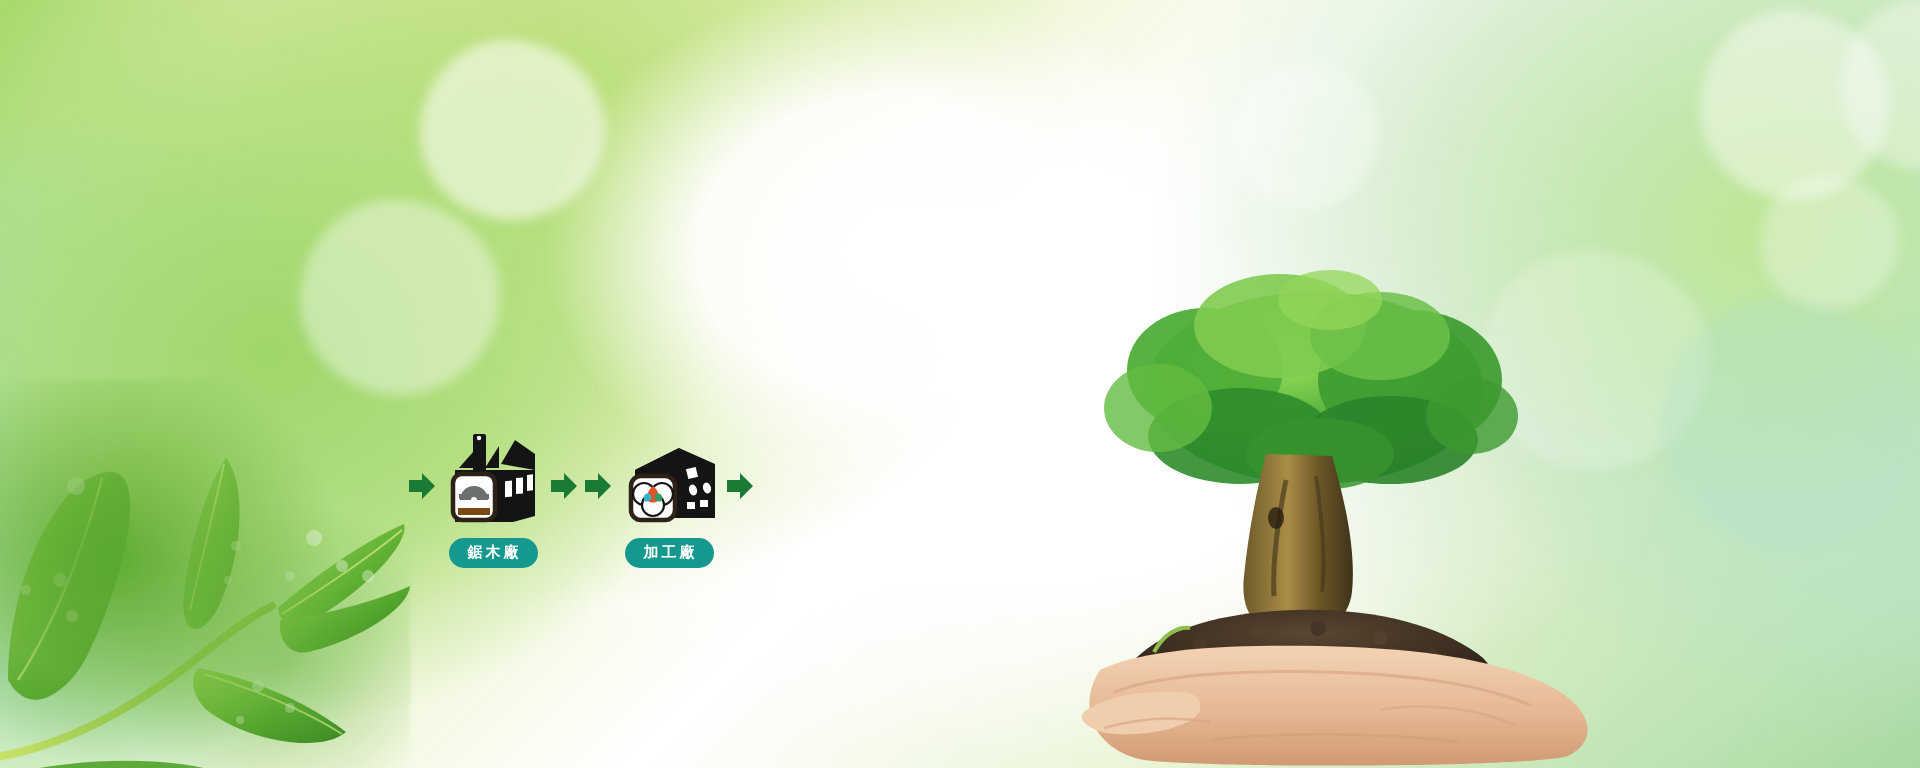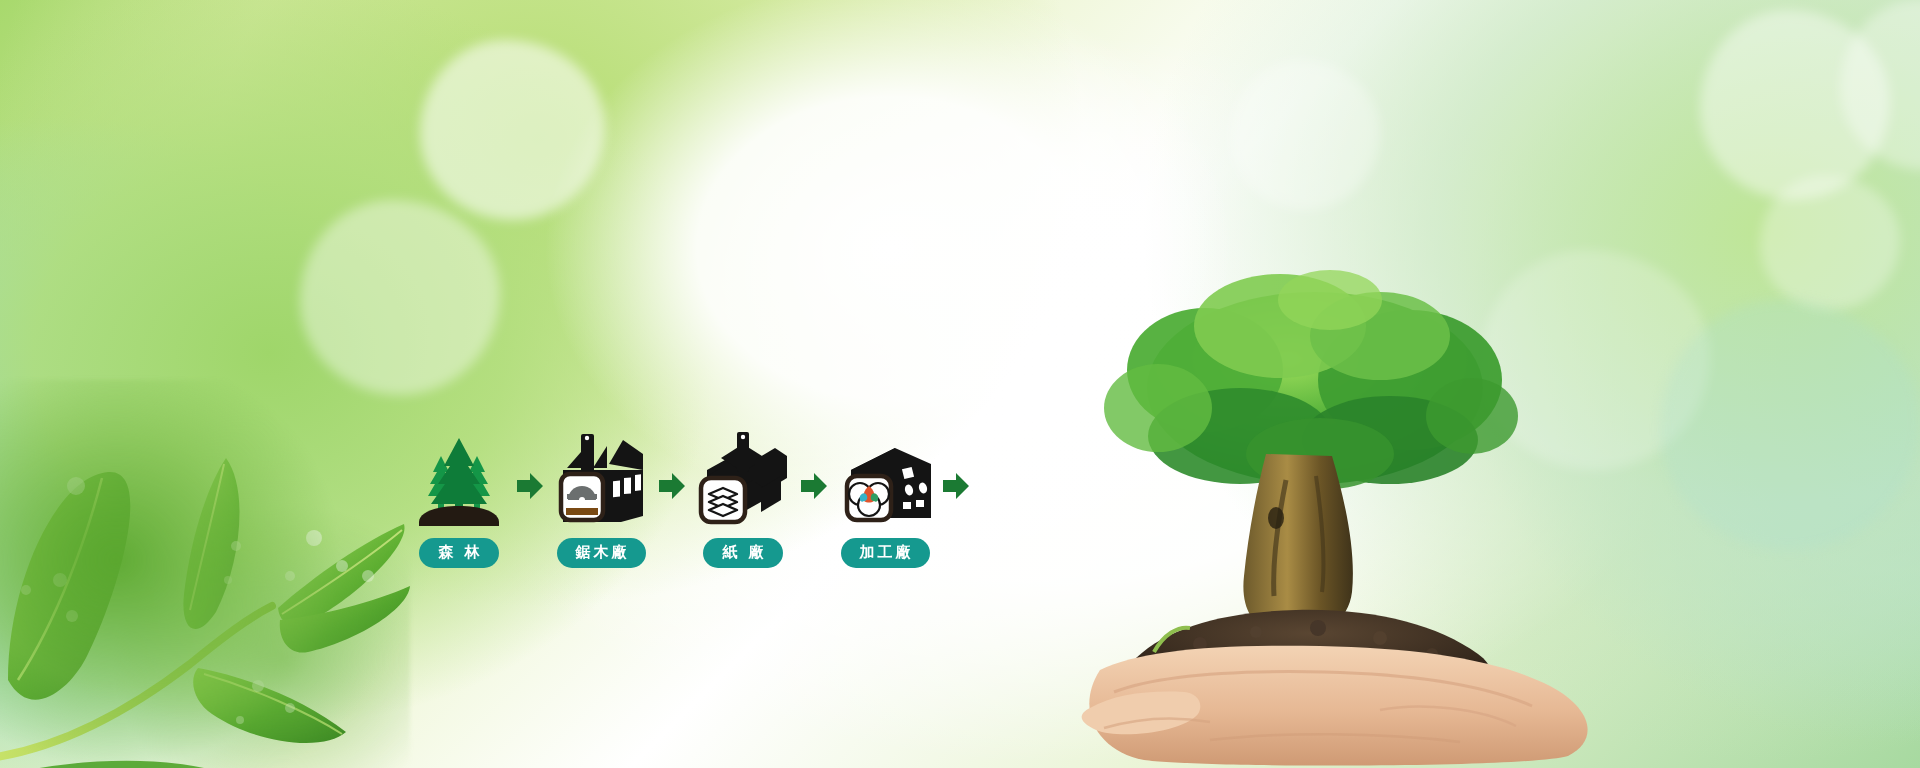--- a/index.html
+++ b/index.html
@@ -228,44 +228,20 @@
         <path d="M10 468 C34 454 70 450 104 452 C118 453 124 464 118 474 C104 492 40 500 16 490 C-2 482 -2 474 10 468 Z" fill="#f0cdad"></path>
         <path d="M24 488 C58 478 96 476 130 482" stroke="#d6a381" stroke-width="2.5" fill="none" opacity="0.6"></path>
         <path d="M300 470 C340 462 400 468 436 486" stroke="#d6a381" stroke-width="2.5" fill="none" opacity="0.55"></path>
         <path d="M130 500 C200 492 300 492 380 502" stroke="#d09b78" stroke-width="2.5" fill="none" opacity="0.5"></path>
       </g>
     </svg>
   </div>
 
   <div id="flow">
 
-    <div class="step">
-      <div class="icon-wrap">
-        <svg width="96" height="90" viewBox="0 0 96 90">
-
-          <g fill="#149647">
-            <path d="M22 36 L30 20 L38 36 L34 36 L41 48 L36 48 L43 60 L17 60 L24 48 L19 48 L26 36 Z"></path>
-            <rect x="27" y="58" width="6" height="14"></rect>
-          </g>
-
-          <g fill="#149647">
-            <path d="M58 36 L66 20 L74 36 L70 36 L77 48 L72 48 L79 60 L53 60 L60 48 L55 48 L62 36 Z"></path>
-            <rect x="63" y="58" width="6" height="14"></rect>
-          </g>
-
-          <g fill="#0e7c39">
-            <path d="M33 30 L48 2 L63 30 L57 30 L69 48 L62 48 L76 68 L20 68 L34 48 L27 48 L39 30 Z"></path>
-            <rect x="44" y="62" width="8" height="16"></rect>
-          </g>
-
-          <path d="M8 86 C8 76 26 70 48 70 C70 70 88 76 88 86 L88 90 L8 90 Z" fill="#231a12"></path>
-        </svg>
-      </div>
-      <div class="pill">森 林</div>
-    </div>
 
     <div class="arrow">
       <svg width="30" height="30" viewBox="0 0 30 30">
           <path d="M2 9 H15 V2 L28 15 L15 28 V21 H2 Z" fill="#1b7a33"></path>
         </svg>
     </div>
 
     <div class="step">
       <div class="icon-wrap">
         <svg width="104" height="96" viewBox="0 0 104 96">
@@ -306,47 +282,20 @@
       </div>
       <div class="pill">鋸木廠</div>
     </div>
 
     <div class="arrow">
       <svg width="30" height="30" viewBox="0 0 30 30">
           <path d="M2 9 H15 V2 L28 15 L15 28 V21 H2 Z" fill="#1b7a33"></path>
         </svg>
     </div>
 
-    <div class="step">
-      <div class="icon-wrap">
-        <svg width="104" height="96" viewBox="0 0 104 96">
-          <g fill="#141414">
-
-            <path d="M52 20 L88 40 L88 62 L52 82 L16 62 L16 40 Z"></path>
-            <path d="M30 28 L52 14 L74 28 L52 42 Z"></path>
-            <path d="M64 30 L84 18 L96 26 L96 48 L76 60 L64 52 Z"></path>
-            <path d="M16 46 L30 38 L30 58 L16 66 Z"></path>
-            <path d="M70 58 L90 46 L90 70 L70 82 Z"></path>
-            <path d="M44 60 L62 50 L62 72 L44 82 Z"></path>
-
-            <rect x="46" y="2" width="12" height="40" rx="2"></rect>
-            <circle cx="52" cy="7" r="2.2" fill="#ffffff"></circle>
-          </g>
-
-          <rect x="10" y="48" width="44" height="44" rx="10" fill="#ffffff" stroke="#2e2118" stroke-width="4.5"></rect>
-
-          <g fill="#ffffff" stroke="#141414" stroke-width="2.4" stroke-linejoin="round">
-            <path d="M32 58 L46 64 L32 70 L18 64 Z"></path>
-            <path d="M32 66 L46 72 L32 78 L18 72 Z"></path>
-            <path d="M32 74 L46 80 L32 86 L18 80 Z"></path>
-          </g>
-        </svg>
-      </div>
-      <div class="pill">紙 廠</div>
-    </div>
 
     <div class="arrow">
       <svg width="30" height="30" viewBox="0 0 30 30">
           <path d="M2 9 H15 V2 L28 15 L15 28 V21 H2 Z" fill="#1b7a33"></path>
         </svg>
     </div>
 
     <div class="step">
       <div class="icon-wrap">
         <svg width="104" height="96" viewBox="0 0 104 96">

